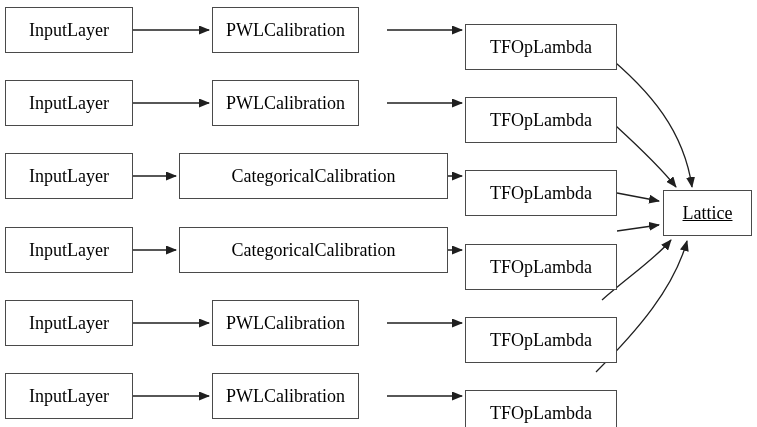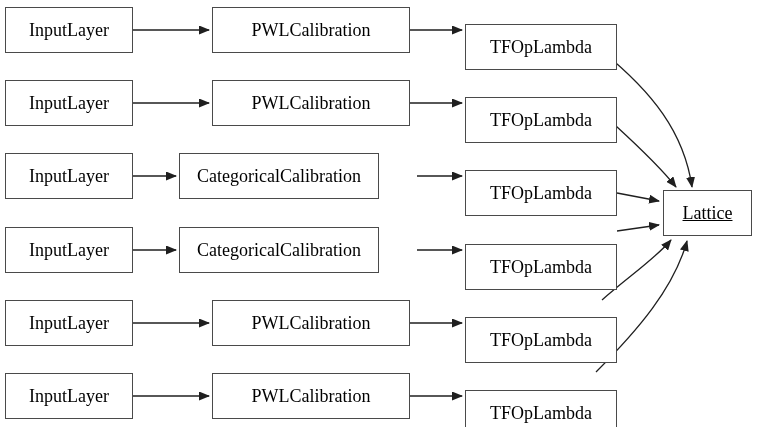--- a/index.html
+++ b/index.html
@@ -30,22 +30,22 @@
     border: 1.5px solid #4a4a4a;
     display: flex;
     align-items: center;
     justify-content: center;
     font-size: 18px;
     color: #000000;
     white-space: nowrap;
   }
   
   .col-input  { left: 5px;   width: 128px; }
-  .col-pwl    { left: 212px; width: 198px; }
-  .col-cat    { left: 179px; width: 200px; }
+  .col-pwl    { left: 212px; width: 147px; }
+  .col-cat    { left: 179px; width: 269px; }
   .col-tf     { left: 465px; width: 152px; margin-top: 17px; }
   .node-lattice { left: 663px; top: 190px; width: 89px; height: 46px; text-decoration: underline; }
   
   .r1 { top: 7px; }
   .r2 { top: 80px; }
   .r3 { top: 153px; }
   .r4 { top: 227px; }
   .r5 { top: 300px; }
   .r6 { top: 373px; }
 </style>

